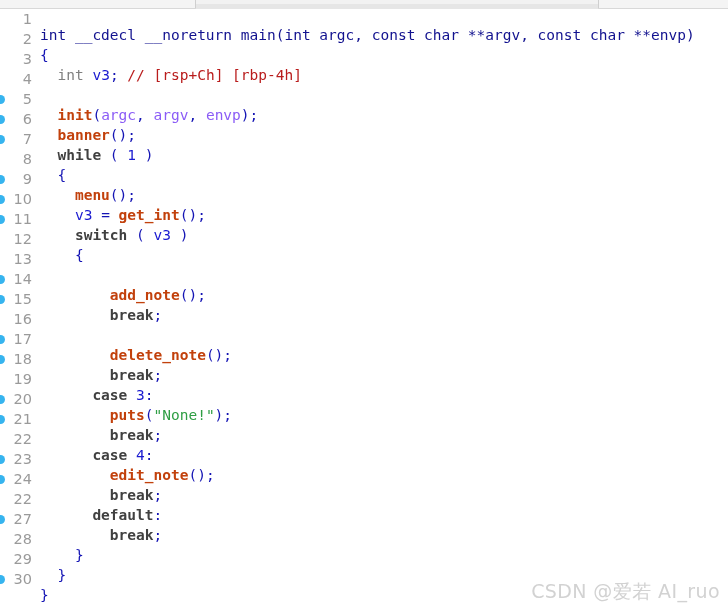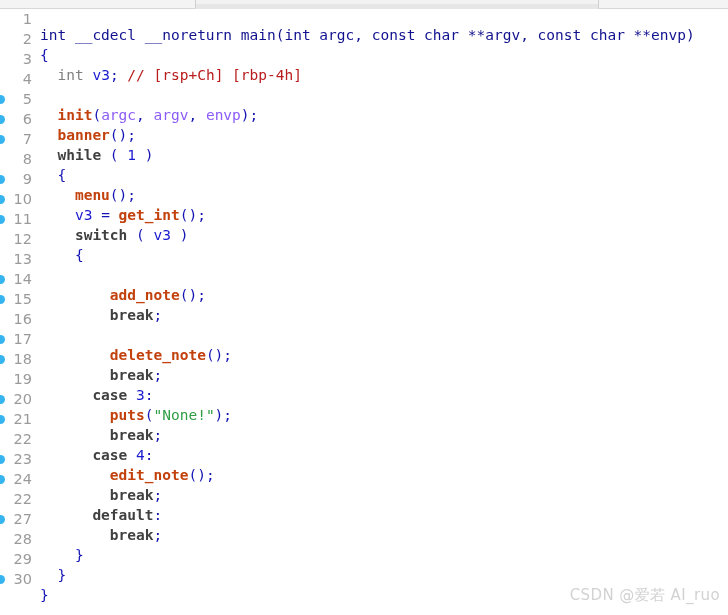--- a/index.html
+++ b/index.html
@@ -136,21 +136,21 @@
   .t-num    { color: #1a1ad0; }              
   .t-str    { color: #2f9e44; }              
   .t-cmt    { color: #b91c1c; }              
   .t-punct  { color: #1414b4; }
 
   
   .watermark {
     position: absolute;
     right: 8px;
     bottom: 10px;
-    font-size: 15px;
+    font-size: 19px;
     color: #d2d2d2;
     font-family: "DejaVu Sans", "Liberation Sans", sans-serif;
     letter-spacing: 0.4px;
     user-select: none;
   }
 </style>
 </head>
 <body>
 
 <div id="app">

